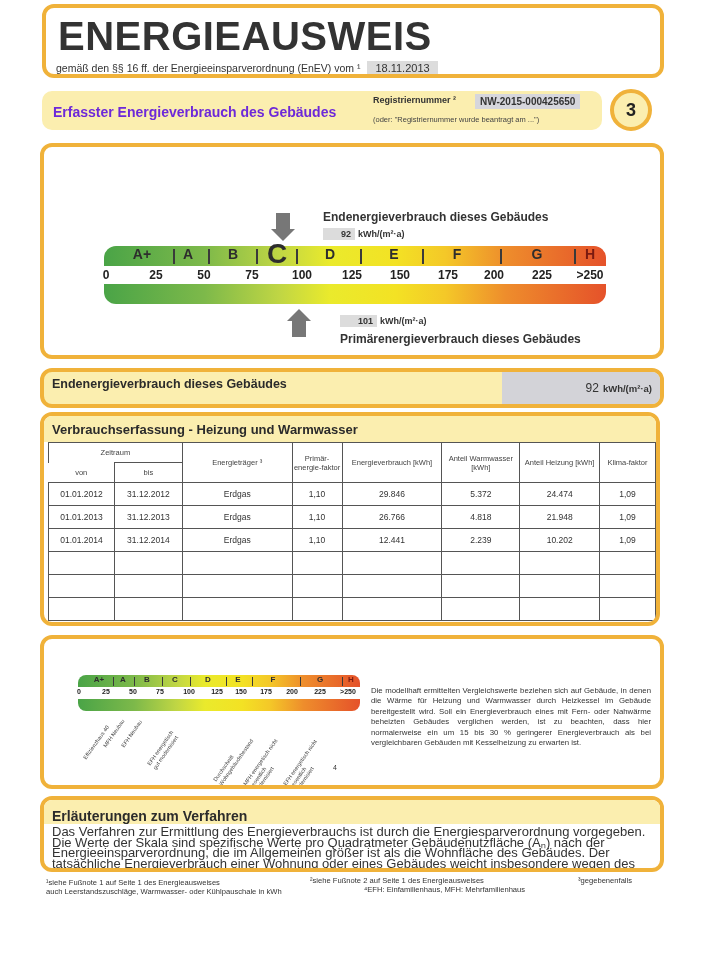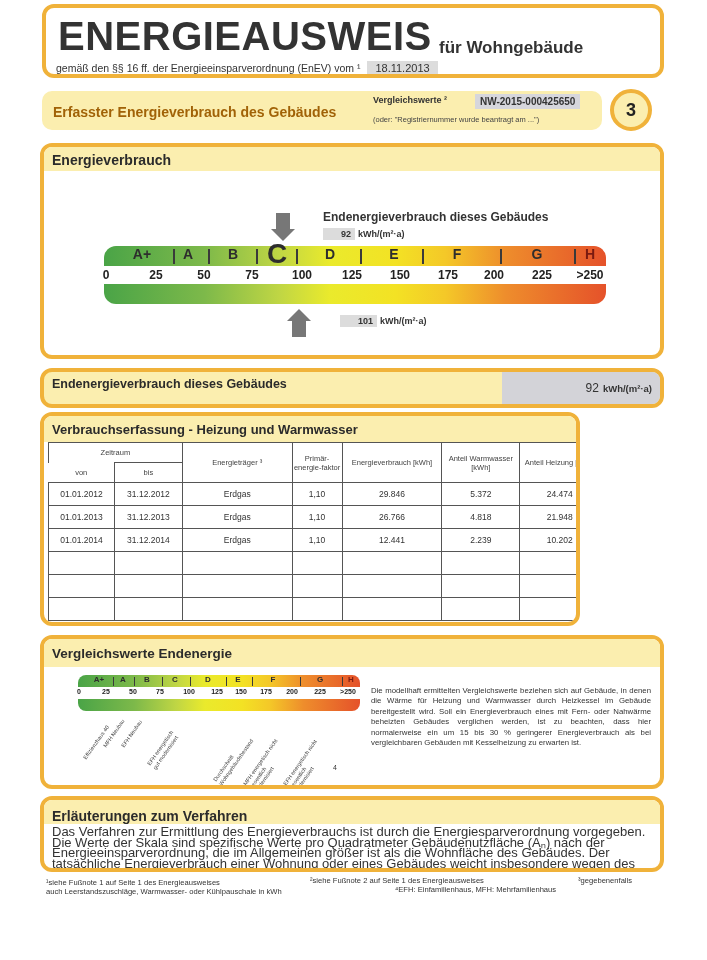--- a/index.html
+++ b/index.html
@@ -11,21 +11,21 @@
 
   
   #title-box { left: 42px; top: 4px; width: 622px; height: 74px; }
   .title-main { position: absolute; left: 12px; top: 6px; font-size: 40px; font-weight: bold; color: #333; letter-spacing: 0.5px; }
   .title-sub { position: absolute; left: 393px; top: 30px; font-size: 17px; font-weight: bold; color: #333; }
   .title-law { position: absolute; left: 10px; top: 53px; font-size: 10.5px; color: #333; }
   .date-field { display: inline-block; background: #dcdcdc; padding: 1px 8px; margin-left: 4px; font-size: 11px; }
 
   
   #sub-band { position: absolute; left: 42px; top: 91px; width: 560px; height: 39px; background: #fbeeaf; border-radius: 10px; }
-  .sub-title { position: absolute; left: 11px; top: 13px; font-size: 14px; font-weight: bold; color: #a16207; }
+  .sub-title { position: absolute; left: 11px; top: 13px; font-size: 14px; font-weight: bold; color: #6d28d9; }
   .reg-label { position: absolute; left: 331px; top: 4px; font-size: 9px; font-weight: bold; color: #333; }
   .reg-value { position: absolute; left: 433px; top: 3px; background: #d6d6dc; font-size: 10px; font-weight: bold; padding: 2px 5px; color: #333; }
   .reg-note { position: absolute; left: 331px; top: 24px; font-size: 7.5px; color: #444; }
   #page-badge { position: absolute; left: 610px; top: 89px; width: 42px; height: 42px; border-radius: 50%; border: 4px solid #f0b23a; background: #fbeeaf; font-size: 18px; font-weight: bold; text-align: center; line-height: 34px; color: #222; }
 
   
   #ev-box { left: 40px; top: 143px; width: 624px; height: 216px; }
   #ev-box .box-header { height: 24px; font-size: 14px; padding: 5px 8px; }
   .scale { position: absolute; }
   .scale-top { position: absolute; left: 0; top: 0; height: 20px; border-radius: 12px 12px 0 0;
@@ -40,21 +40,21 @@
   .val-field .num { display: inline-block; background: #dcdcdc; padding: 1px 4px 1px 18px; margin-right: 3px; }
 
   
   #endenergie-box { left: 40px; top: 368px; width: 624px; height: 40px; background: #fbeeaf; }
   .end-title { position: absolute; left: 8px; top: 5px; font-size: 12.5px; font-weight: bold; color: #2b2b2b; }
   .end-sub { position: absolute; left: 8px; top: 20px; font-size: 12.5px; color: #333; }
   .end-val { position: absolute; right: 0; top: 0; width: 158px; height: 32px; background: #d3d3d8; text-align: right; padding: 9px 8px 0 0; font-size: 12px; color: #333; }
   .end-val b { font-size: 9.5px; margin-left: 4px; }
 
   
-  #table-box { left: 40px; top: 412px; width: 540px; height: 214px; }
+  #table-box { left: 40px; top: 412px; width: 620px; height: 214px; }
   #table-box .box-header { height: 26px; font-size: 13px; padding: 6px 8px; }
   table.vb { position: absolute; left: 4px; top: 26px; width: 608px; border-collapse: collapse; font-size: 8.5px; color: #333; }
   table.vb td, table.vb th { border: 1px solid #555; text-align: center; font-weight: normal; }
   table.vb th { height: 22px; font-size: 7.5px; color: #444; line-height: 9px; }
   table.vb tr.data td { height: 23px; }
   table.vb tr.empty td { height: 23px; }
   table.vb thead tr:first-child th { border-bottom: none; }
 
   
   #vg-box { left: 40px; top: 635px; width: 624px; height: 154px; }
@@ -69,37 +69,35 @@
   .erl-text { position: absolute; left: 8px; top: 27px; width: 604px; font-size: 13px; line-height: 10.6px; color: #333; }
 
   
   .footnote { position: absolute; font-size: 7.6px; color: #333; line-height: 9px; }
 </style>
 </head>
 <body>
 
 <div class="box" id="title-box">
   <div class="title-main">ENERGIEAUSWEIS</div>
-  <div class="title-sub">für Wohngebäude</div>
   <div class="title-law">
     <span>gemäß den §§ 16 ff. der Energieeinsparverordnung (EnEV) vom ¹</span>
     <span class="date-field">18.11.2013</span>
   </div>
 </div>
 
 <div id="sub-band">
   <div class="sub-title">Erfasster Energieverbrauch des Gebäudes</div>
-  <div class="reg-label">Vergleichswerte ²</div>
+  <div class="reg-label">Registriernummer ²</div>
   <div class="reg-value">NW-2015-000425650</div>
   <div class="reg-note">(oder: "Registriernummer wurde beantragt am ...")</div>
 </div>
 <div id="page-badge">3</div>
 
 <div class="box" id="ev-box">
-  <div class="box-header">Energieverbrauch</div>
 
   <div class="ev-label" style="left:279px; top:63px;">Endenergieverbrauch dieses Gebäudes</div>
   <div class="val-field" style="left:279px; top:81px;">
     <span class="num">92</span><span>kWh/(m²·a)</span>
   </div>
 
   <div style="position:absolute; left:232px; top:66px; width:14px; height:17px; background:#777;"></div>
   <div style="position:absolute; left:227px; top:82px; width:0; height:0; border-left:12px solid transparent; border-right:12px solid transparent; border-top:12px solid #777;"></div>
 
   <div class="scale" style="left:60px; top:99px; width:502px; height:58px;">
@@ -136,20 +134,21 @@
 
     <div class="scale-bot" style="top:38px; width:502px;"></div>
   </div>
 
   <div style="position:absolute; left:243px; top:162px; width:0; height:0; border-left:12px solid transparent; border-right:12px solid transparent; border-bottom:12px solid #777;"></div>
   <div style="position:absolute; left:248px; top:174px; width:14px; height:16px; background:#777;"></div>
 
   <div class="val-field" style="left:296px; top:168px;">
     <span class="num">101</span><span>kWh/(m²·a)</span>
   </div>
+  <div class="ev-label" style="left:296px; top:185px;">Primärenergieverbrauch dieses Gebäudes</div>
 </div>
 
 <div class="box" id="endenergie-box">
   <div class="end-title">Endenergieverbrauch dieses Gebäudes</div>
   <div class="end-val">
     <span>92</span><b>kWh/(m²·a)</b>
   </div>
 </div>
 
 <div class="box" id="table-box">
@@ -239,21 +238,20 @@
           <td></td>
           <td></td>
           <td></td>
           <td></td>
         </tr>
     </tbody>
   </table>
 </div>
 
 <div class="box" id="vg-box">
-  <div class="box-header">Vergleichswerte Endenergie</div>
 
   <div class="scale" style="left:34px; top:36px; width:282px; height:36px;">
     <div class="scale-top" style="width:282px; height:12px; border-radius:8px 8px 0 0;"></div>
     <div class="cls" style="left:10px; width:22px; font-size:8px; height:12px;">A+</div>
     <div class="sep" style="left:35px; top:2px; height:9px; width:1px;"></div>
     <div class="cls" style="left:38px; width:14px; font-size:8px; height:12px;">A</div>
     <div class="sep" style="left:56px; top:2px; height:9px; width:1px;"></div>
     <div class="cls" style="left:58px; width:22px; font-size:8px; height:12px;">B</div>
     <div class="sep" style="left:84px; top:2px; height:9px; width:1px;"></div>
     <div class="cls" style="left:86px; width:22px; font-size:8px; height:12px;">C</div>
@@ -297,13 +295,13 @@
 
 <div class="box" id="erl-box">
   <div class="box-header">Erläuterungen zum Verfahren</div>
   <div class="erl-text">Das Verfahren zur Ermittlung des Energieverbrauchs ist durch die Energiesparverordnung vorgegeben. Die Werte der Skala sind spezifische Werte pro Quadratmeter Gebäudenutzfläche (Aₙ) nach der Energieeinsparverordnung, die im Allgemeinen größer ist als die Wohnfläche des Gebäudes. Der tatsächliche Energieverbrauch einer Wohnung oder eines Gebäudes weicht insbesondere wegen des Witterungseinflusses und sich ändernden Nutzerverhaltens vom angegebenen Energieverbrauch ab.</div>
 </div>
 
 <div class="footnote" style="left:46px; top:878px;text-align:right;">¹siehe Fußnote 1 auf Seite 1 des Energieausweises</div>
 <div class="footnote" style="left:310px; top:876px;">²siehe Fußnote 2 auf Seite 1 des Energieausweises</div>
 <div class="footnote" style="left:578px; top:876px;">³gegebenenfalls</div>
 <div class="footnote" style="left:46px; top:887px;">auch Leerstandszuschläge, Warmwasser- oder Kühlpauschale in kWh</div>
-<div class="footnote" style="left:395px; top:885px;text-align:center;">⁴EFH: Einfamilienhaus, MFH: Mehrfamilienhaus</div>
+<div class="footnote" style="left:364px; top:885px;text-align:center;">⁴EFH: Einfamilienhaus, MFH: Mehrfamilienhaus</div>
 
 </body></html>

